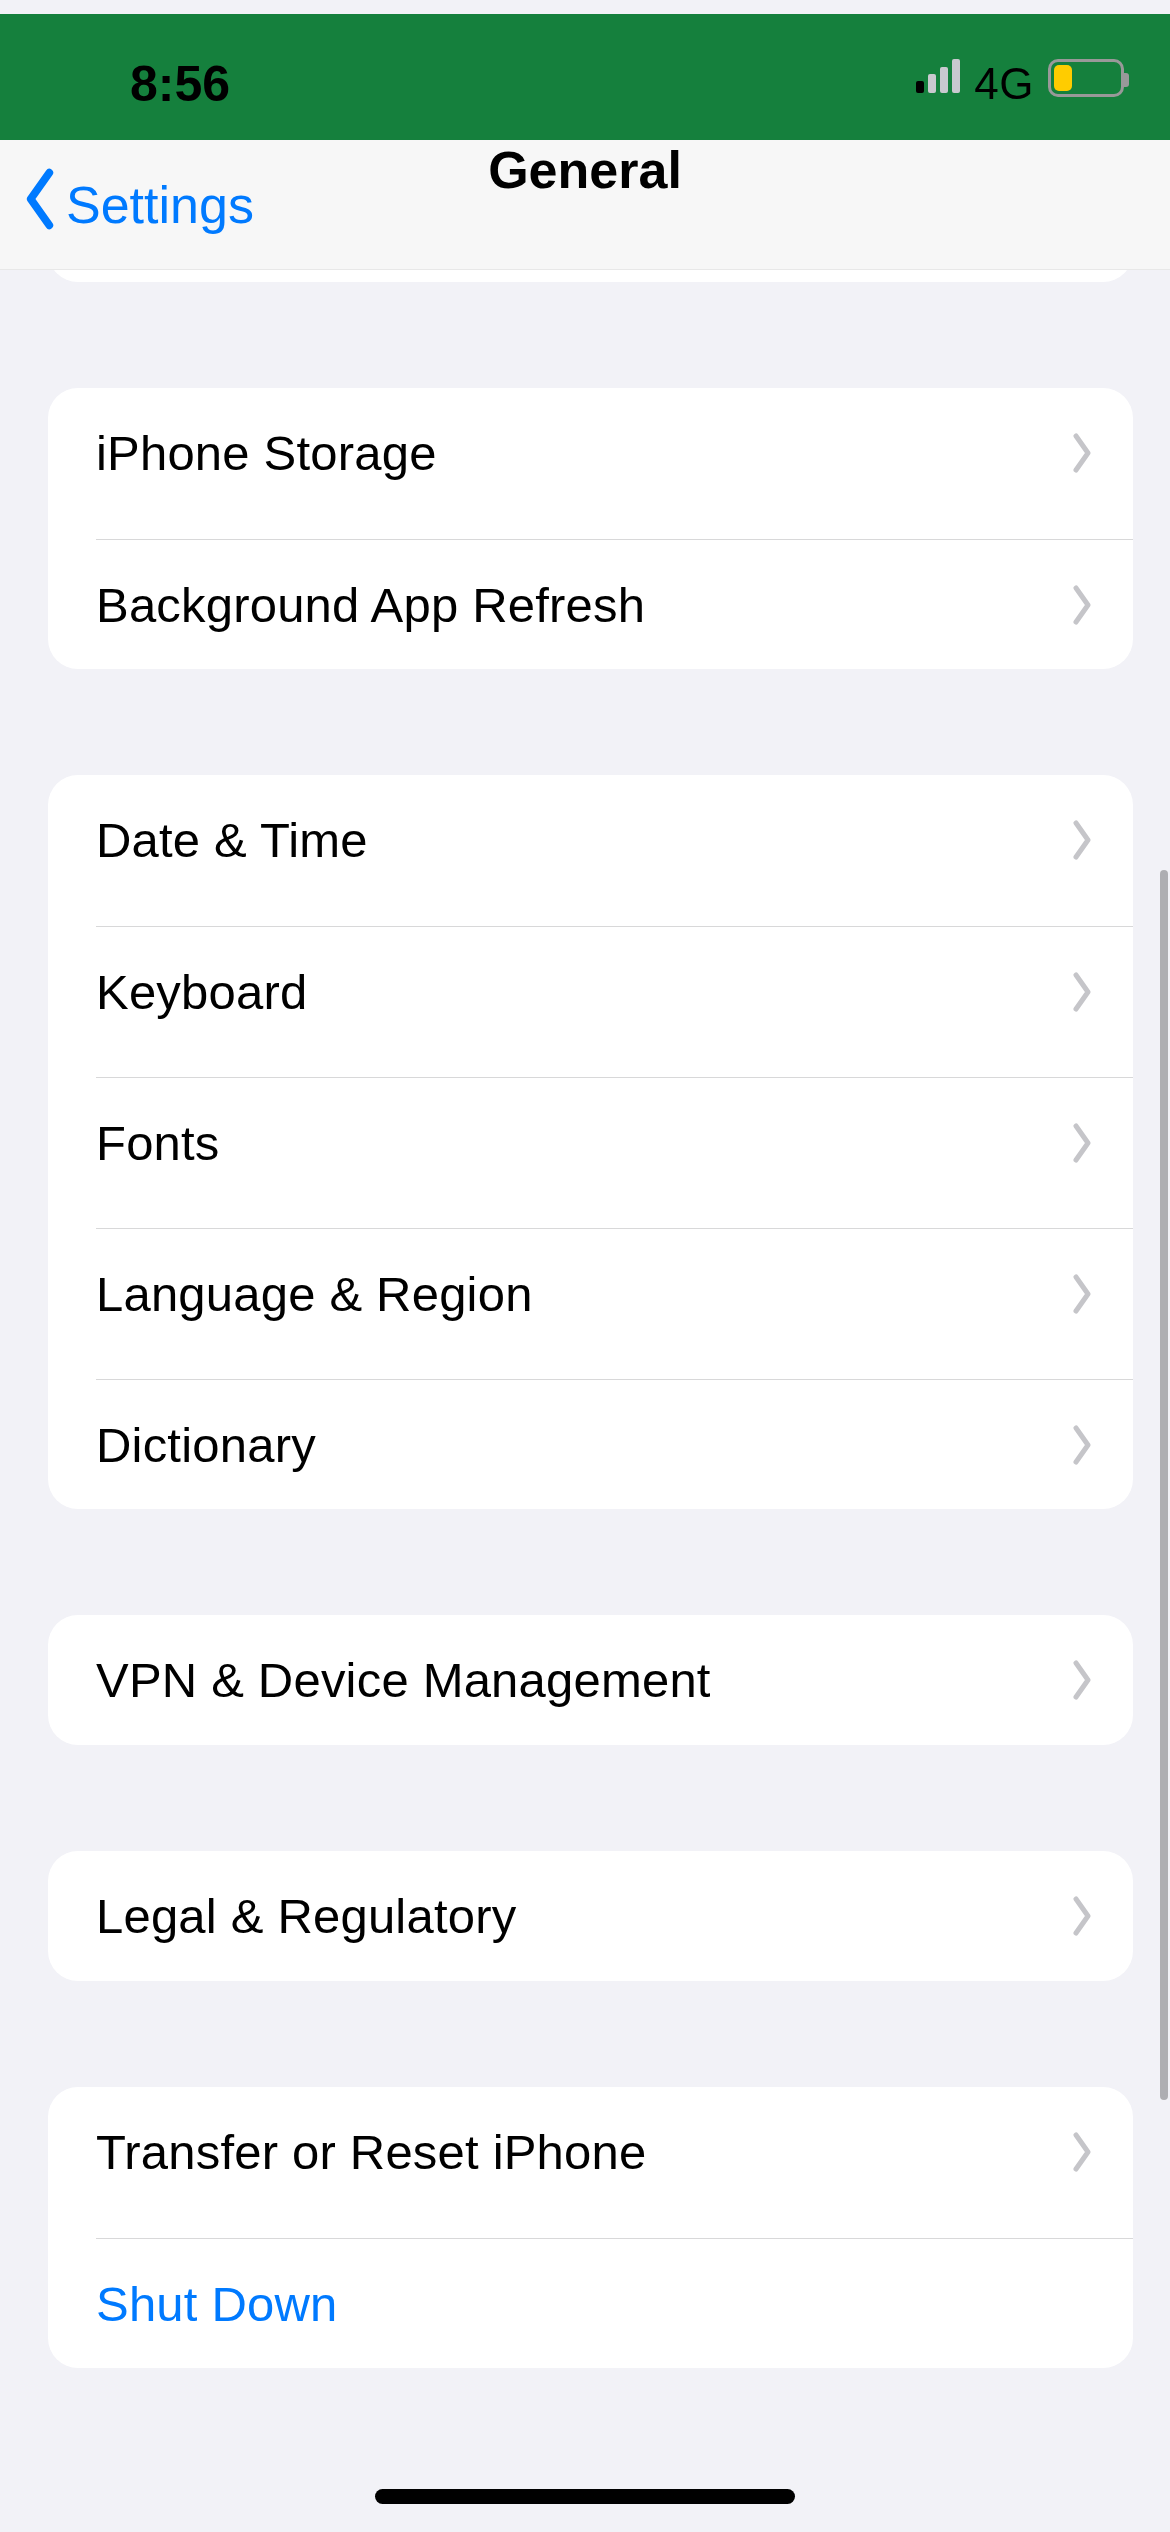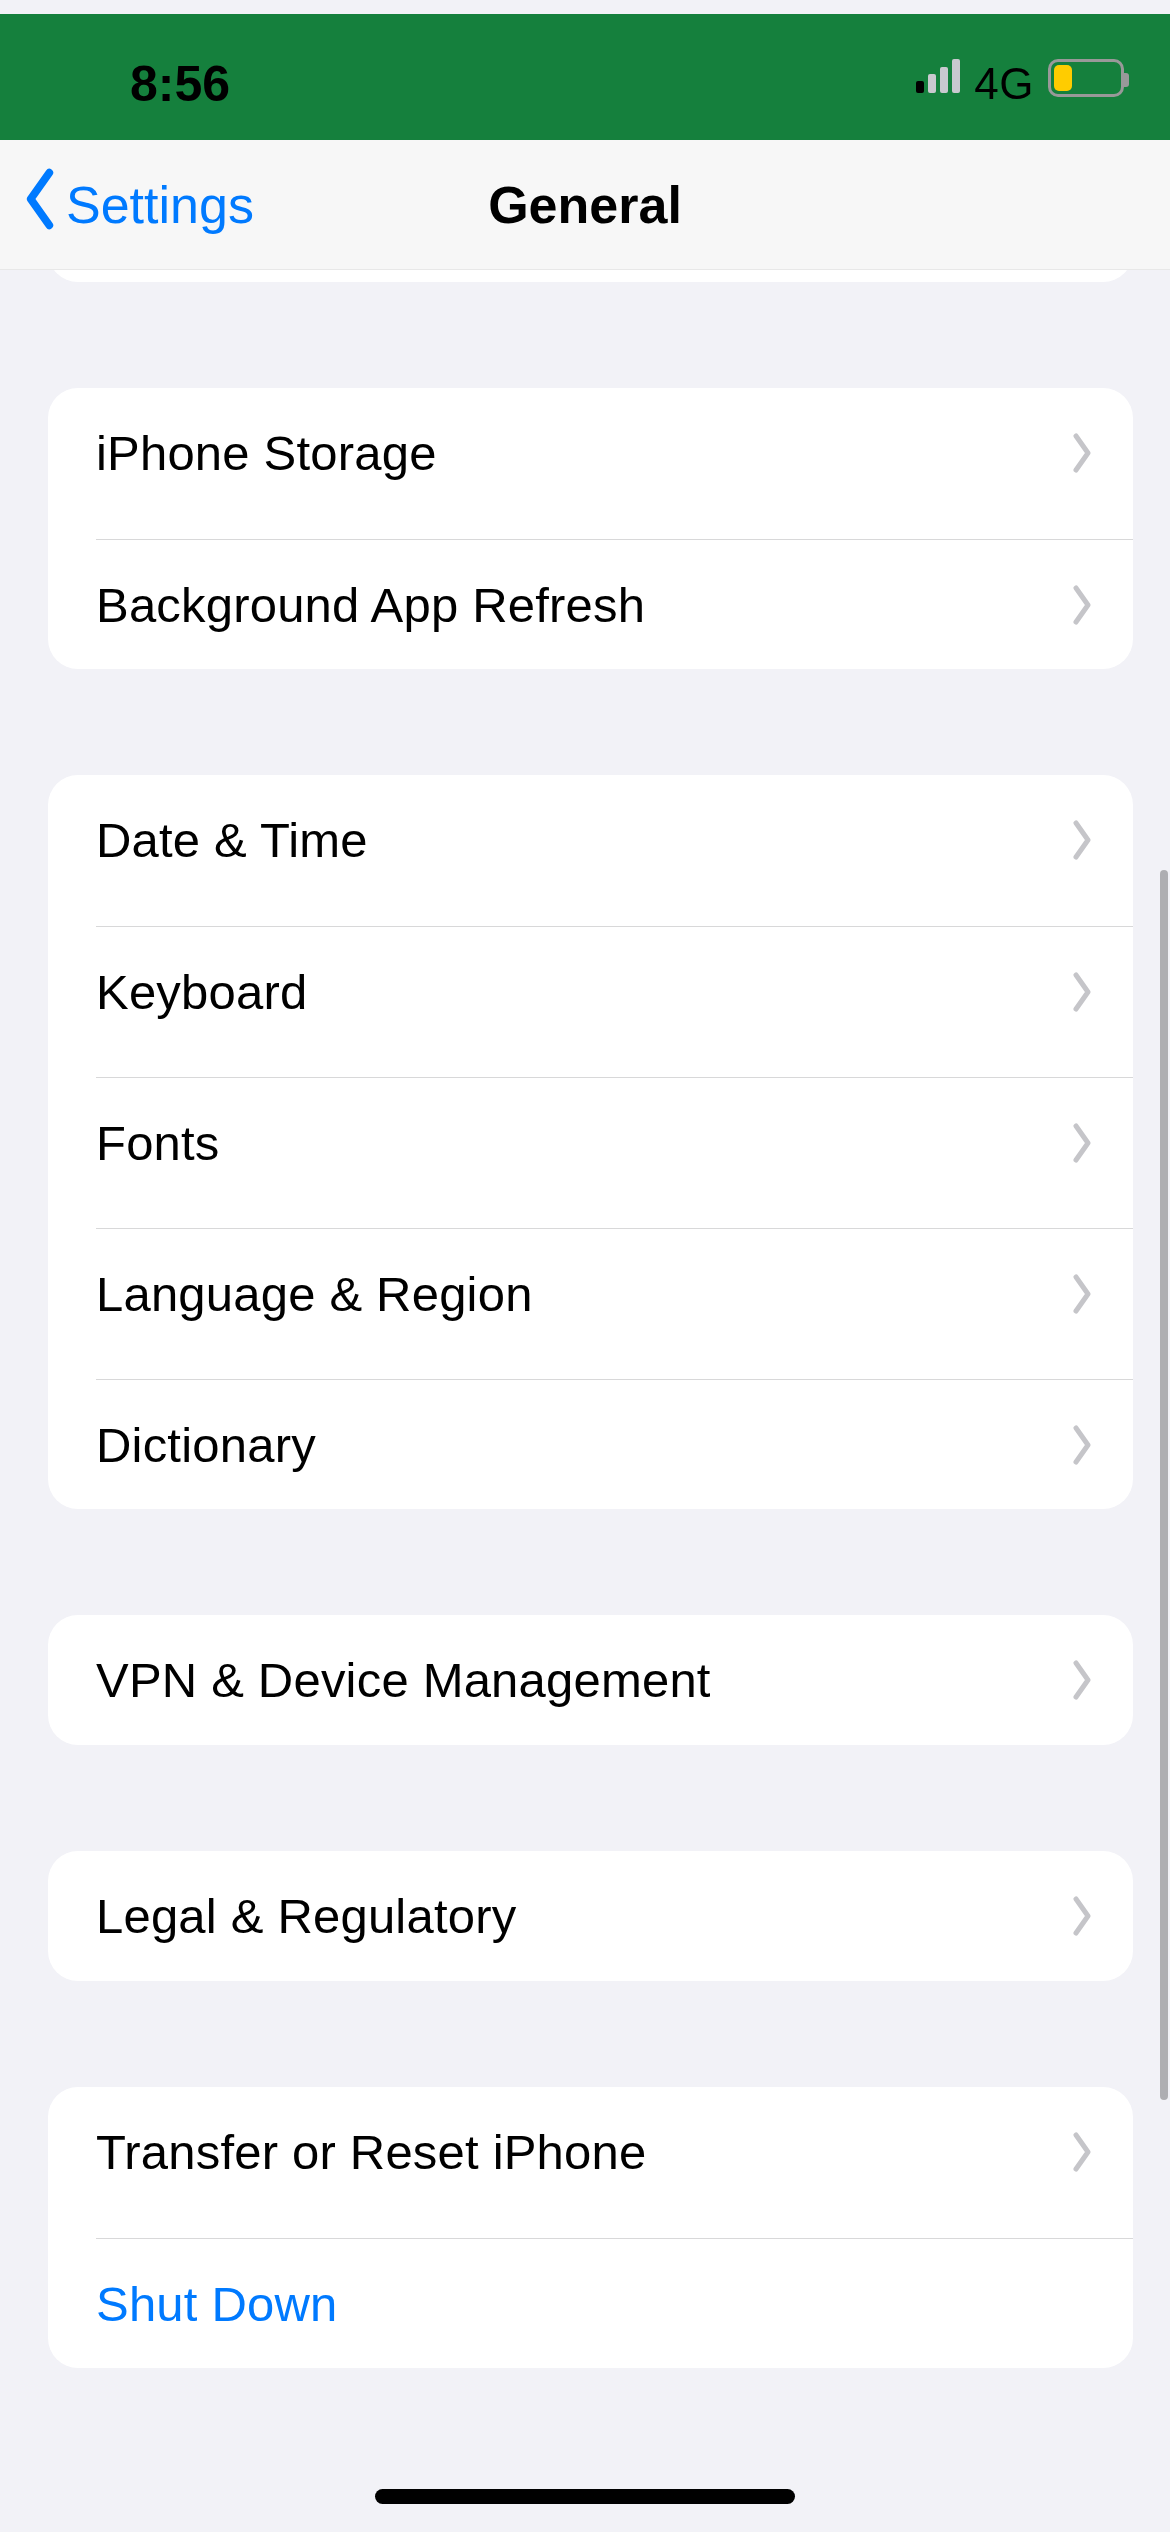--- a/index.html
+++ b/index.html
@@ -31,21 +31,21 @@
     .cell-bars span:nth-child(3){height:26px;} .cell-bars span:nth-child(4){height:34px;}
     .net-label { font-size: 44px; font-weight: 500; letter-spacing: .5px; }
     .battery { position: relative; width: 76px; height: 38px; border: 3px solid #999; border-radius: 10px; }
     .battery::after { content:""; position:absolute; right:-8px; top:11px; width:5px; height:14px; background:#999; border-radius:0 3px 3px 0; }
     .battery-fill { position:absolute; left:3px; top:3px; bottom:3px; width:18px; background:#ffcc00; border-radius:5px; }
 
     
     .nav {
       position: absolute; top: 140px; left: 0; right: 0;
       height: 130px;
-      display: flex; align-items: center; justify-content: center;
+      display: flex; justify-content: center;
       background: #f7f7f7;
       border-bottom: 1px solid rgba(0,0,0,0.06);
     }
     .nav-back {
       position: absolute; left: 20px; top: 0; bottom: 0;
       display: flex; align-items: center;
       color: #007aff; font-size: 52px; font-weight: 400;
       gap: 6px;
     }
     .nav-back svg { width: 40px; height: 62px; }

